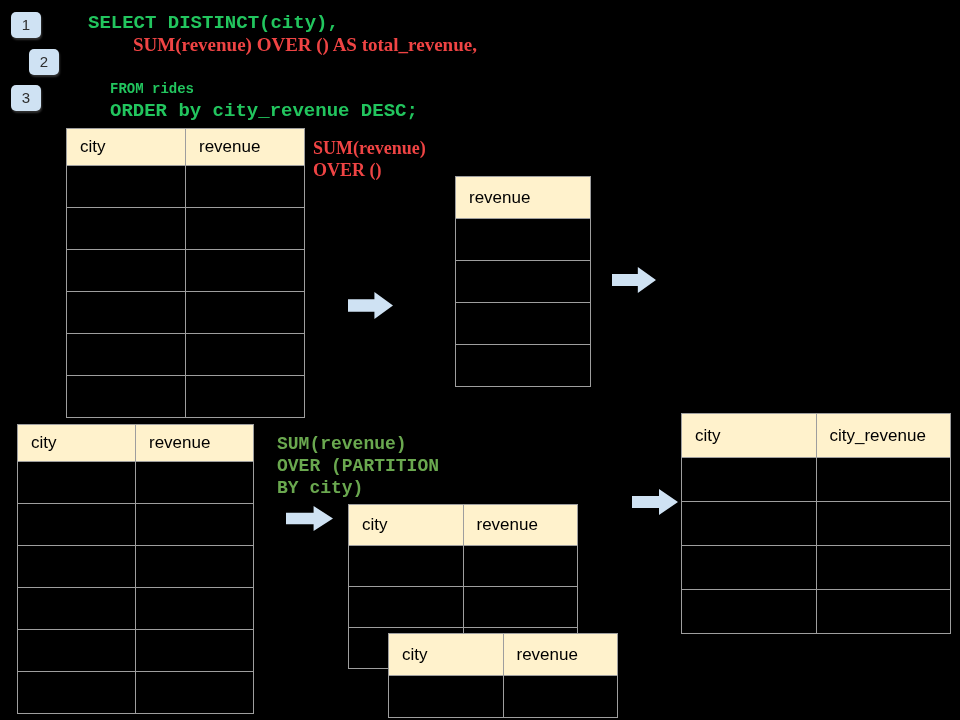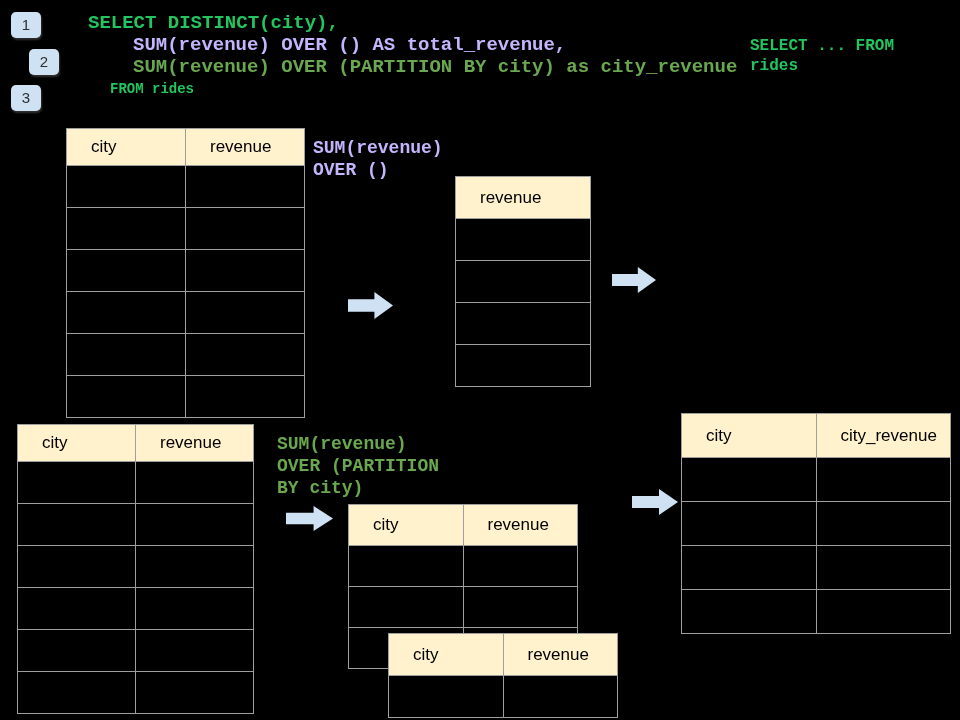--- a/index.html
+++ b/index.html
@@ -15,21 +15,21 @@
   }
   #badge-1{left:11px;top:12px;}
   #badge-2{left:29px;top:49px;}
   #badge-3{left:11px;top:85px;}
   
   .code{
     position:absolute;font-family:"Liberation Mono",monospace;font-weight:700;
     white-space:pre-line;letter-spacing:0;
   }
   .purple{color:#22c55e;}
-  .red{color:#c4b5fd;}
+  .red{color:#ef4444;font-family:Liberation Serif, serif;}
   .green{color:#6aa84f;}
   #sql-line-1{left:88px; top:12px; font-size:19px;line-height:22px;}
   #sql-line-2{left:133px;top:34px; font-size:19px;line-height:22px;}
   #sql-line-3{left:133px;top:56px; font-size:19px;line-height:22px;}
   #sql-line-4{left:110px;top:78px; font-size:14px;line-height:22px;}
   #sql-line-5{left:110px;top:100px;font-size:19px;line-height:22px;}
   #side-note{left:750px;top:36px;font-size:16px;line-height:20px;}
   #label-total{left:313px;top:137px;font-size:18px;line-height:22px;}
   #label-partition{left:277px;top:433px;font-size:18px;line-height:22px;}
   
@@ -37,21 +37,21 @@
     position:absolute;display:table;table-layout:fixed;border-collapse:collapse;
     background:#000;
   }
   .tbl .row{display:table-row;}
   .tbl .cell{
     display:table-cell;border:1px solid #9e9e9e;background:#000;
     vertical-align:middle;
   }
   .tbl .cell.head{
     background:#fff2cc;color:#000;font:17px "Liberation Sans",sans-serif;
-    padding-left:24px;
+    padding-left:13px;
   }
   #t-source-top{left:66px;top:128px;width:238px;}
   #t-source-top .row{height:42px;} #t-source-top .row.head-row{height:37px;}
   #t-total{left:455px;top:176px;width:135px;}
   #t-total .row{height:42px;} #t-total .row.head-row{height:42px;}
   #t-source-bottom{left:17px;top:424px;width:236px;}
   #t-source-bottom .row{height:42px;} #t-source-bottom .row.head-row{height:37px;}
   #t-partition-a{left:348px;top:504px;width:229px;}
   #t-partition-a .row{height:41px;} #t-partition-a .row.head-row{height:41px;}
   #t-partition-b{left:388px;top:633px;width:229px;}
@@ -70,25 +70,23 @@
 <body>
 
 <div class="canvas">
 
   <div class="badge" id="badge-1">1</div>
   <div class="badge" id="badge-2">2</div>
   <div class="badge" id="badge-3">3</div>
 
   <div class="code purple" id="sql-line-1">SELECT DISTINCT(city),</div>
   <div class="code red" id="sql-line-2">SUM(revenue) OVER () AS total_revenue,</div>
-  <div class="code green" id="sql-line-3">SUM(revenue) OVER (PARTITION BY city) as city_revenue</div>
   <div class="code purple" id="sql-line-4">FROM rides</div>
-
-  <div class="code purple" id="side-note">SELECT ... FROM
-rides</div>
+  <div class="code purple" id="sql-line-5">ORDER by city_revenue DESC;</div>
+
 
   <div class="code red" id="label-total">SUM(revenue)
 OVER ()</div>
   <div class="code green" id="label-partition">SUM(revenue)
 OVER (PARTITION
 BY city)</div>
 
   <div class="tbl" id="t-source-top">
       <div class="row head-row">
         <div class="cell head">city</div>

